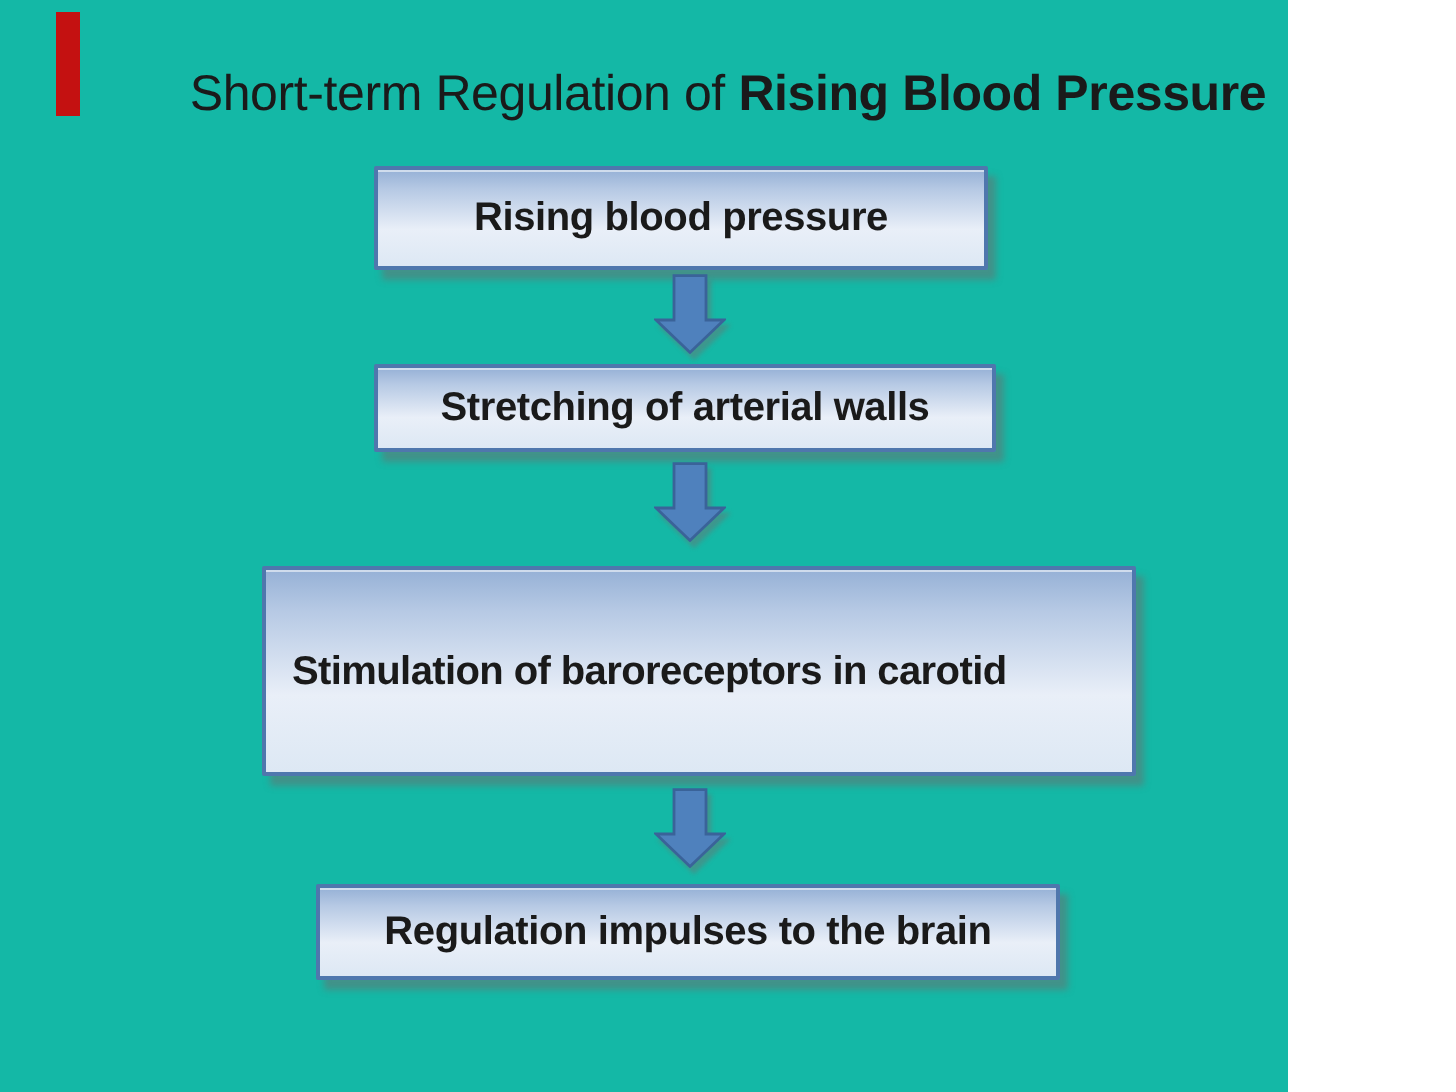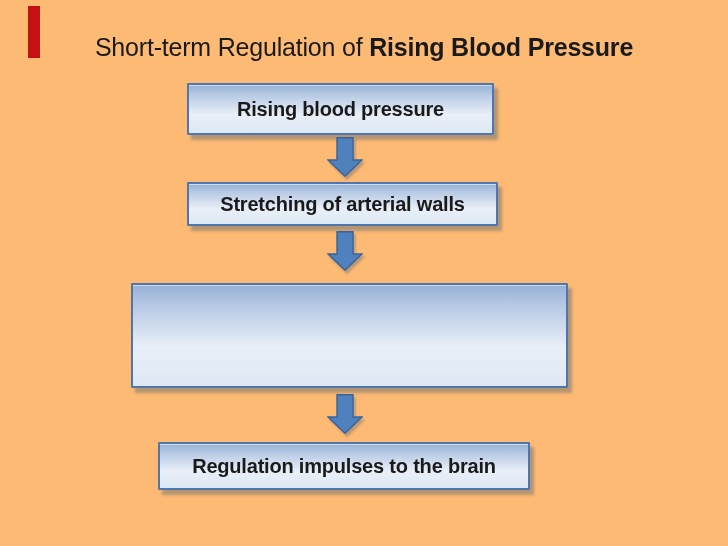--- a/index.html
+++ b/index.html
@@ -2,23 +2,23 @@
 <html><head>
 <meta charset="utf-8">
 <style>
   html, body {
     margin: 0;
     padding: 0;
     background: #ffffff;
   }
   .slide {
     position: relative;
-    width: 728px;
+    width: 644px;
     height: 546px;
-    background: #fdba74;
+    background: #14b8a6;
     overflow: hidden;
     font-family: "Liberation Sans", sans-serif;
   }
   .red-bar {
     position: absolute;
     left: 28px;
     top: 6px;
     width: 12px;
     height: 52px;
   }
@@ -99,20 +99,21 @@
 
   <div class="fc-box box2 centered">
     <span>Stretching of arterial walls</span>
   </div>
 
   <svg class="arrow arrow2" viewBox="0 0 36 40">
     <polygon class="arrow-shape" points="10,0.8 26,0.8 26,23 35,23 18,39.2 1,23 10,23" fill="#4f81bd" stroke="#3a6399" stroke-width="1.4"></polygon>
   </svg>
 
   <div class="fc-box box3">
+    <div class="line">Stimulation of baroreceptors in carotid</div>
   </div>
 
   <svg class="arrow arrow3" viewBox="0 0 36 40">
     <polygon class="arrow-shape" points="10,0.8 26,0.8 26,23 35,23 18,39.2 1,23 10,23" fill="#4f81bd" stroke="#3a6399" stroke-width="1.4"></polygon>
   </svg>
 
   <div class="fc-box box4 centered">
     <span>Regulation impulses to the brain</span>
   </div>
 

